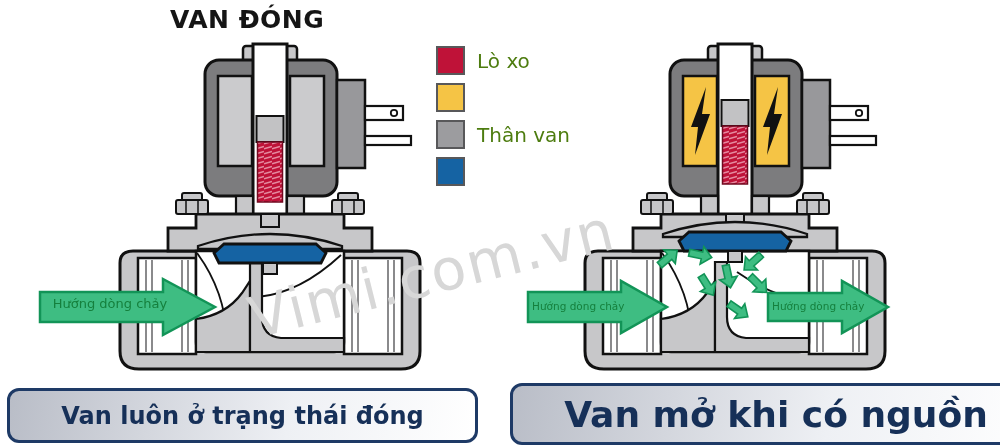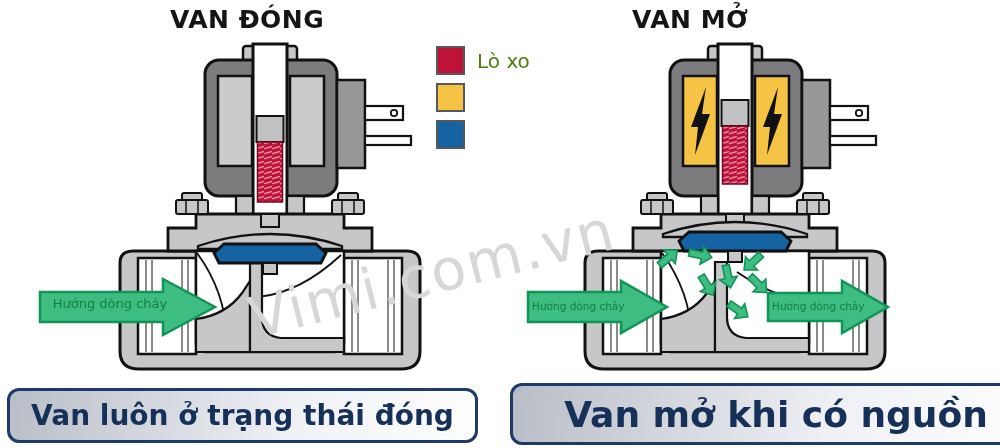--- a/index.html
+++ b/index.html
@@ -30,21 +30,21 @@
   }
   .fl-left{left:48px;top:296px;width:124px;font-size:13px;}
   .fl-rin{left:532px;top:300px;width:92px;font-size:10.5px;}
   .fl-rout{left:772px;top:300px;width:92px;font-size:10.5px;}
   .caption{
     position:absolute;display:flex;align-items:center;justify-content:center;
     border:3px solid #1E3A66;border-radius:12px;box-sizing:border-box;
     background:linear-gradient(100deg,#b9bdc7 0%,#eef0f4 60%,#ffffff 100%);
     color:#163058;font-weight:bold;z-index:5;white-space:nowrap;
   }
-  .caption-left{left:7px;top:388px;width:471px;height:55px;font-size:28px;}
+  .caption-left{left:7px;top:388px;width:471px;height:55px;font-size:24px;}
   .caption-right{left:510px;top:383px;width:532px;height:62px;font-size:36px;}
 </style>
 </head>
 <body>
 
 <div class="stage">
 
   <svg id="diagram" viewBox="0 0 1000 448">
       <defs>
         <pattern id="springPat" width="8" height="5" patternUnits="userSpaceOnUse">
@@ -161,29 +161,32 @@
 
   <div class="watermark">Vimi.com.vn</div>
 
   <svg id="arrows" viewBox="0 0 1000 448">
       <path d="M40,292 L163,292 L163,279 L215,307 L163,335 L163,322 L40,322 Z" fill="#3EBD82" stroke="#129457" stroke-width="2.5"></path>
    <path d="M528,292 L621,292 L621,281 L667,307 L621,333 L621,322 L528,322 Z" fill="#3EBD82" stroke="#129457" stroke-width="2.5"></path>
    <path d="M768,293 L842,293 L842,281 L888,307 L842,333 L842,321 L768,321 Z" fill="#3EBD82" stroke="#129457" stroke-width="2.5"></path>
     </svg>
 
   <div class="title title-left">VAN ĐÓNG</div>
-  <div class="title title-right">VAN MỞ</div>
 
   <div class="legend">
     <div class="lrow">
       <span class="sw" style="background: rgb(191, 18, 56);"></span>
       <span class="ltext">Lò xo</span>
     </div>
     <div class="lrow">
       <span class="sw" style="background: rgb(245, 196, 69);"></span>
+    </div>
+    <div class="lrow">
+      <span class="sw" style="background: rgb(156, 156, 159);"></span>
+      <span class="ltext">Thân van</span>
     </div>
     <div class="lrow">
       <span class="sw" style="background: rgb(21, 99, 163);"></span>
     </div>
   </div>
 
   <div class="flow-label fl-left">Hướng dòng chảy</div>
   <div class="flow-label fl-rin">Hướng dòng chảy</div>
   <div class="flow-label fl-rout">Hướng dòng chảy</div>
 

